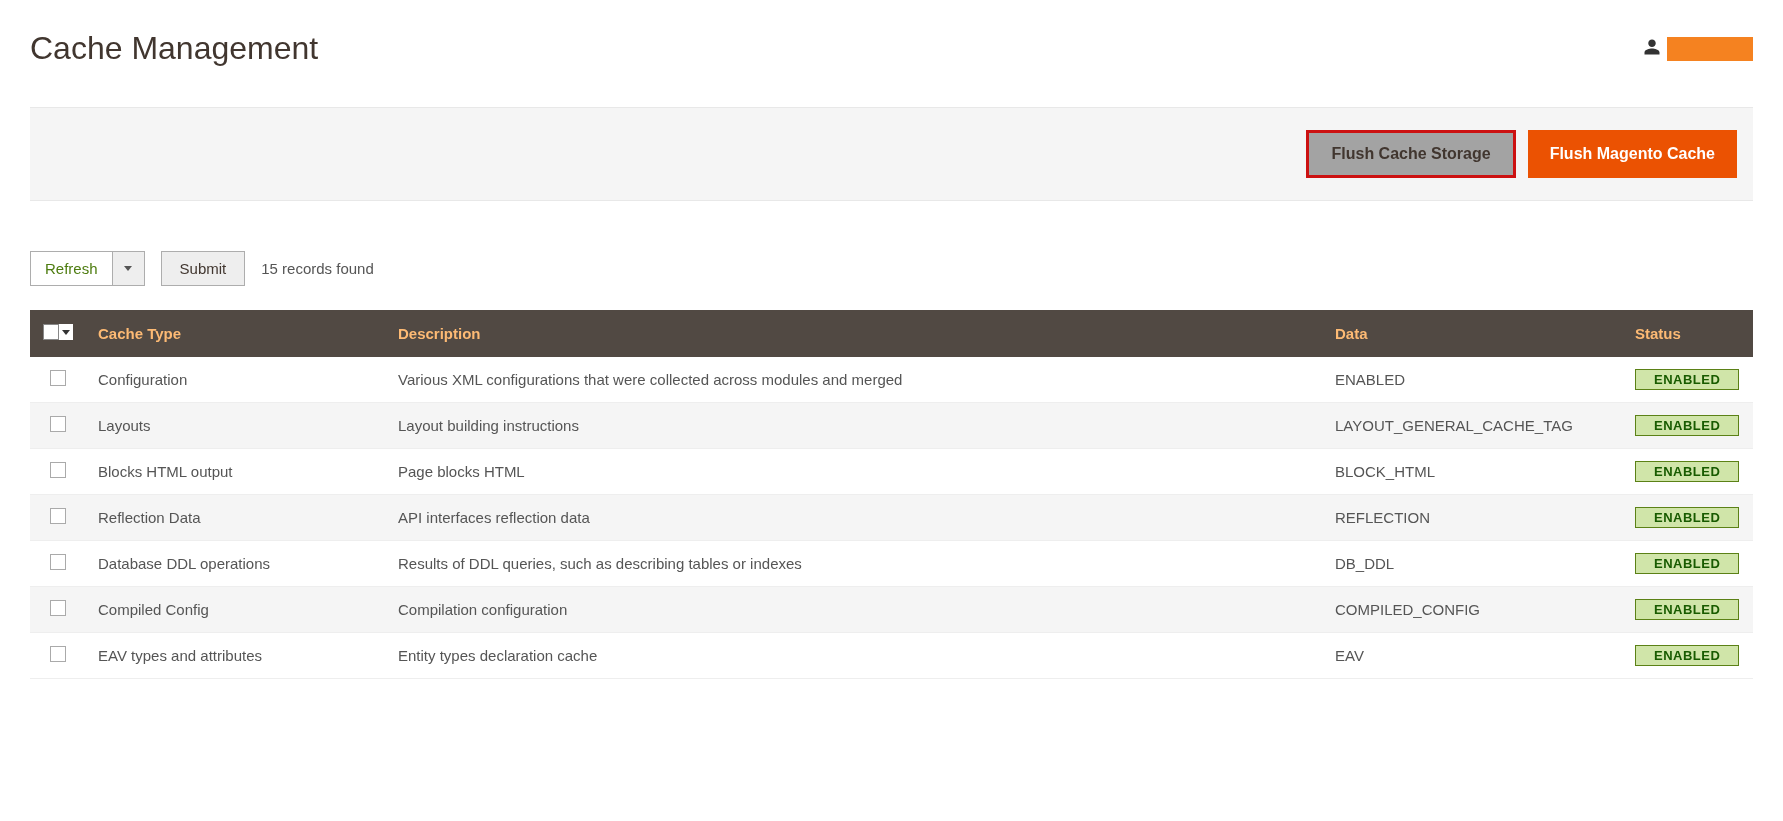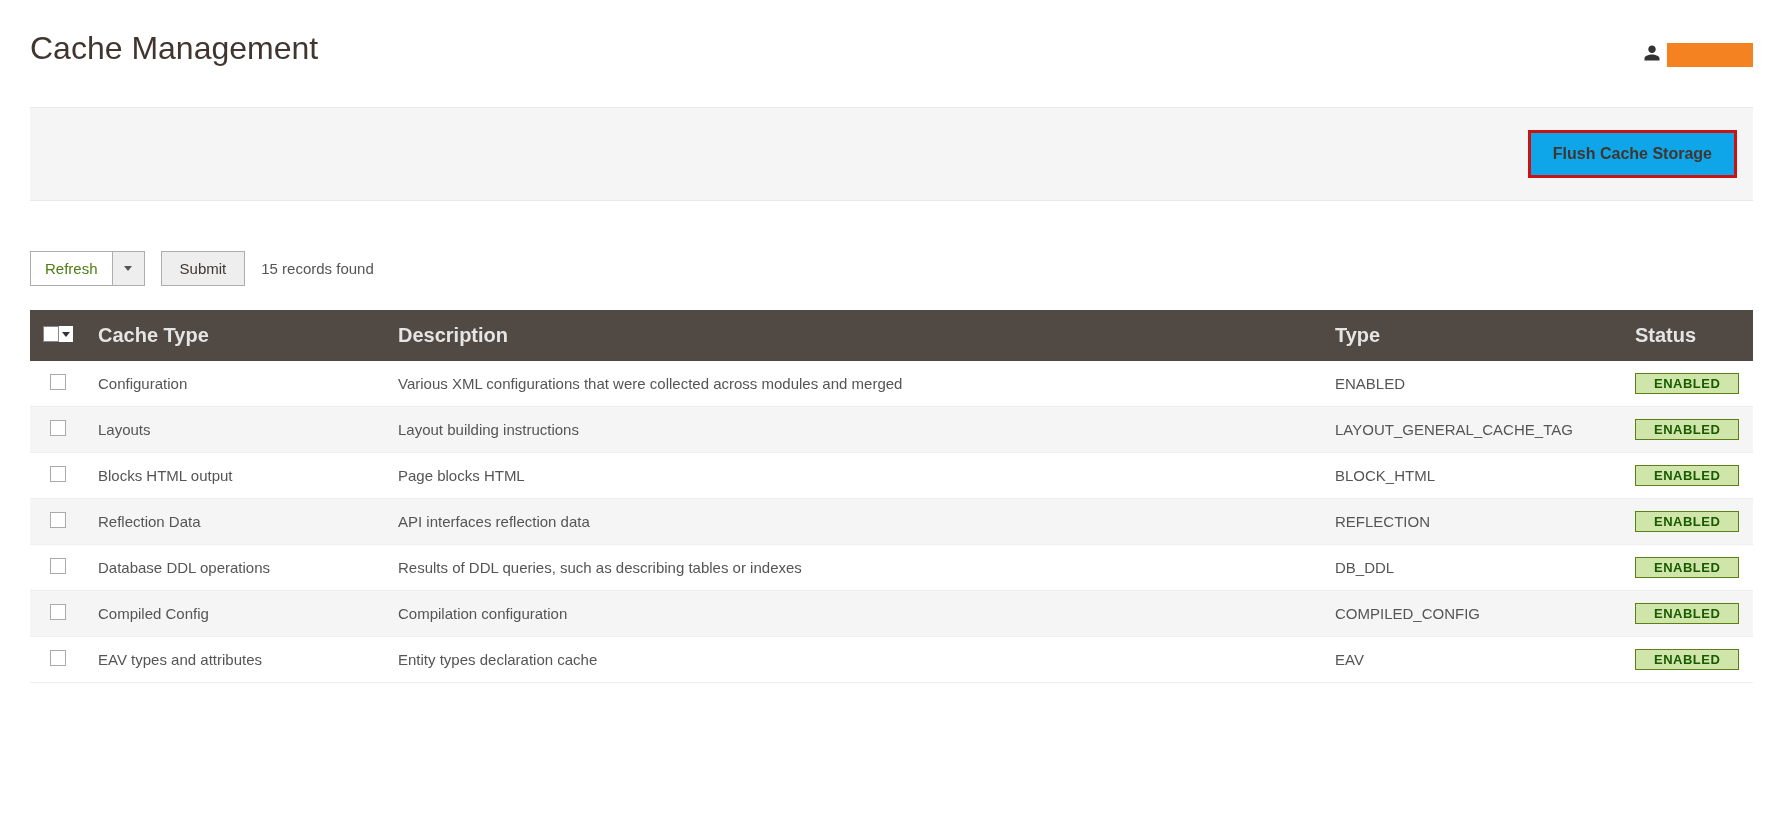--- a/index.html
+++ b/index.html
@@ -11,21 +11,21 @@
       font-family: 'Helvetica Neue', Helvetica, Arial, sans-serif;
       background: #fff;
       color: #333;
     }
     .page {
       padding: 30px;
     }
     .header-row {
       display: flex;
       justify-content: space-between;
-      align-items: flex-end;
+      align-items: center;
       margin-bottom: 40px;
     }
     .page-title {
       font-size: 32px;
       font-weight: 300;
       color: #41362f;
     }
     .user-area {
       display: flex;
       align-items: center;
@@ -51,21 +51,21 @@
     }
     .btn {
       padding: 12px 22px;
       font-size: 16px;
       font-weight: 600;
       cursor: pointer;
       border: none;
       font-family: inherit;
     }
     .btn-outline {
-      background: #0ea5e9;
+      background: #a3a3a3;
       color: #41362f;
       border: 3px solid #c11;
     }
     .btn-primary {
       background: #eb5202;
       color: #fff;
     }
     .controls-row {
       display: flex;
       align-items: center;
@@ -103,25 +103,25 @@
     .records-text {
       color: #555;
       font-size: 15px;
     }
     .data-table {
       width: 100%;
       border-collapse: collapse;
     }
     .data-table thead th {
       background: #514943;
-      color: #e5e5e5;
+      color: #fdba74;
       text-align: left;
       padding: 14px 12px;
       font-weight: 600;
-      font-size: 20px;
+      font-size: 15px;
     }
     .data-table th:first-child {
       width: 56px;
       text-align: center;
     }
     .data-table tbody td {
       padding: 12px 12px;
       font-size: 15px;
       color: #555;
       border-bottom: 1px solid #eee;
@@ -203,20 +203,21 @@
         <svg width="18" height="18" viewBox="0 0 24 24" fill="currentColor">
             <path d="M12 12c2.7 0 5-2.3 5-5s-2.3-5-5-5-5 2.3-5 5 2.3 5 5 5zm0 2c-3.3 0-10 1.7-10 5v3h20v-3c0-3.3-6.7-5-10-5z"></path>
           </svg>
       </span>
       <div class="user-badge"></div>
     </div>
   </div>
 
   <div class="actions-bar">
     <button class="btn btn-outline">Flush Cache Storage</button>
+    <button class="btn btn-primary">Flush Magento Cache</button>
   </div>
 
   <div class="controls-row">
     <div class="select-group">
       <span class="select-label">Refresh</span>
       <span class="select-toggle">
         <span class="caret-down"></span>
       </span>
     </div>
     <button class="btn-submit">Submit</button>
@@ -229,21 +230,21 @@
         <th>
           <span class="header-checkbox">
             <span class="cb"></span>
             <span class="dd">
                 <span class="caret-down-white"></span>
               </span>
           </span>
         </th>
         <th class="col-type">Cache Type</th>
         <th class="col-desc">Description</th>
-        <th class="col-tags">Type</th>
+        <th class="col-tags">Data</th>
         <th class="col-status">Status</th>
       </tr>
     </thead>
     <tbody id="table-body">
     <tr>
           <td><span class="checkbox"></span></td>
           <td>Configuration</td>
           <td>Various XML configurations that were collected across modules and merged</td>
           <td>ENABLED</td>
           <td><span class="status-badge">ENABLED</span></td>

